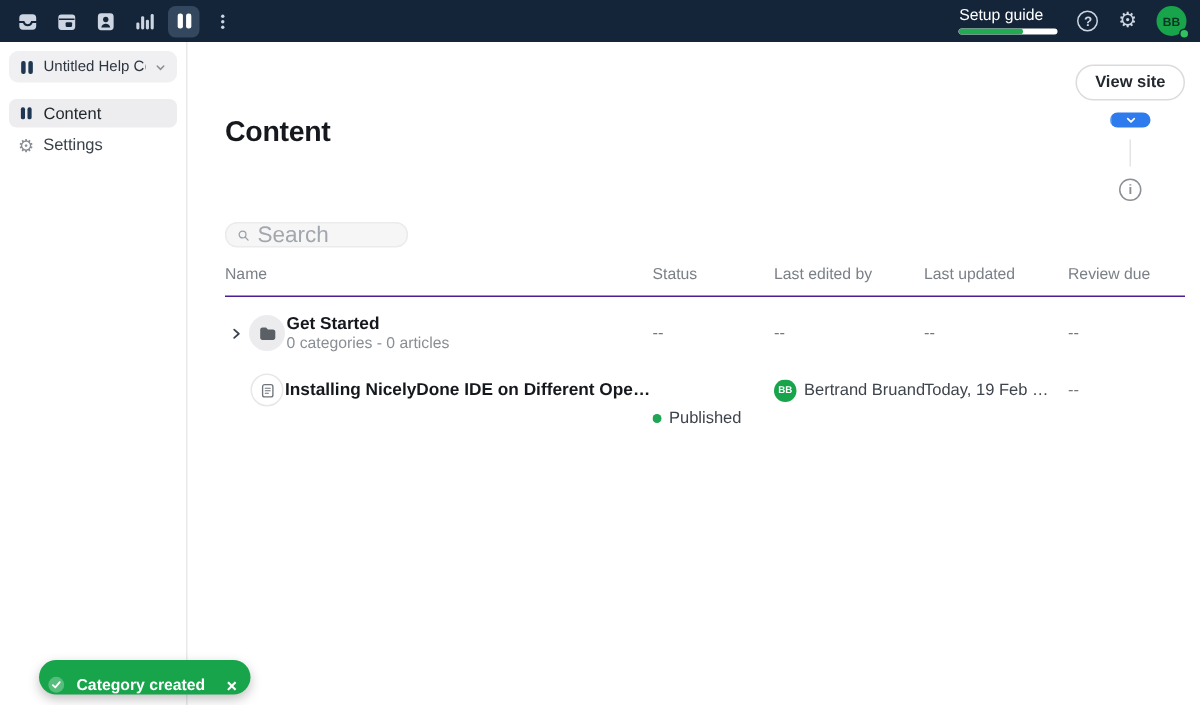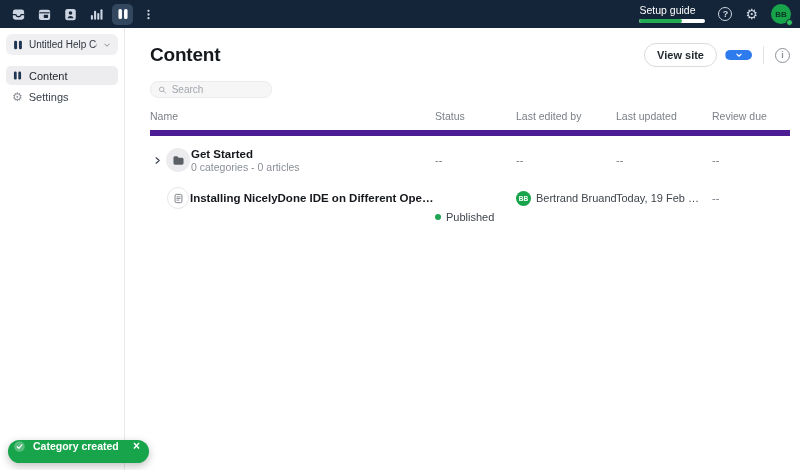--- a/index.html
+++ b/index.html
@@ -81,21 +81,21 @@
     cursor: pointer;
   }
   .nav-item.active { background: #ededef; font-weight: 500; color: #23282e; }
   .nav-gear { font-size: 12px; color: #8a8f96; line-height: 1; font-family: "DejaVu Sans", sans-serif; }
 
   main { flex: 1; padding: 15px 10px 0 25px; min-width: 0; }
 
   
   .page-header { display: flex; align-items: center; justify-content: space-between; }
   .page-title { font-size: 19px; font-weight: 700; letter-spacing: -0.2px; color: #15181c; }
-  .actions { display: flex; align-items: center; gap: 8px; }
+  .actions { display: flex; align-items: center; gap: 8px; flex-direction: column; }
   .btn {
     display: flex; align-items: center; gap: 5px;
     height: 24px; padding: 0 12px;
     border: 1px solid #dbdbde; border-radius: 12px;
     background: #ffffff;
     font-size: 11px; font-weight: 600; color: #23282e;
     cursor: pointer; white-space: nowrap;
   }
   .btn-split {
     display: flex; align-items: stretch;
@@ -127,31 +127,31 @@
     width: 122px; height: 17px;
     background: #f6f6f7;
     border: 1px solid #ebebed;
     border-radius: 8px;
     display: flex; align-items: center; gap: 5px;
     padding: 0 7px;
   }
   .search-box input {
     border: none; background: transparent; outline: none;
     font-family: "Liberation Sans", sans-serif;
-    font-size: 10px; color: #33383f; width: 100%;
+    font-size: 15px; color: #33383f; width: 100%;
   }
   .search-box input::placeholder { color: #a2a6ad; }
 
   
   .table { margin-top: 12px; }
   .tgrid { display: grid; grid-template-columns: 1fr 81px 100px 96px 78px; align-items: center; }
   .thead {
     font-size: 10.5px; color: #7b8087;
     padding-bottom: 8px;
-    border-bottom: 6px solid #4c1d95;
+    border-bottom: 1px solid #4c1d95;
   }
   .trow { cursor: pointer; }
   .trow.cat { height: 38px; margin-top: 5px; }
   .trow.art { height: 32px; }
   .name-cell { display: flex; align-items: center; gap: 1px; min-width: 0; }
   .chev-slot { width: 15px; display: flex; align-items: center; justify-content: center; flex-shrink: 0; }
   .row-icon-folder {
     width: 24px; height: 24px; border-radius: 50%;
     background: #ececee;
     display: flex; align-items: center; justify-content: center;
@@ -174,25 +174,25 @@
   .mini-avatar {
     width: 15px; height: 15px; border-radius: 50%;
     background: #17a44b; color: #ffffff;
     font-size: 6.5px; font-weight: 800;
     display: flex; align-items: center; justify-content: center;
     flex-shrink: 0;
   }
 
   
   .toast {
-    position: absolute; left: 8px; bottom: 7px;
+    position: absolute; left: 26px; bottom: 7px;
     height: 23px; width: 141px;
     background: #17a44b; color: #ffffff;
     border-radius: 12px;
-    display: flex; align-items: flex-start; gap: 7px;
+    display: flex; align-items: flex-end; gap: 7px;
     padding: 0 9px 0 5px;
     box-shadow: 0 3px 8px rgba(0,0,0,0.25);
   }
   .toast-msg { font-size: 10.5px; font-weight: 700; white-space: nowrap; }
   .toast-close { margin-left: auto; font-size: 12px; font-weight: 600; line-height: 1; cursor: pointer; color: #ffffff; }
 
   svg { display: block; }
 </style>
 </head>
 <body>

